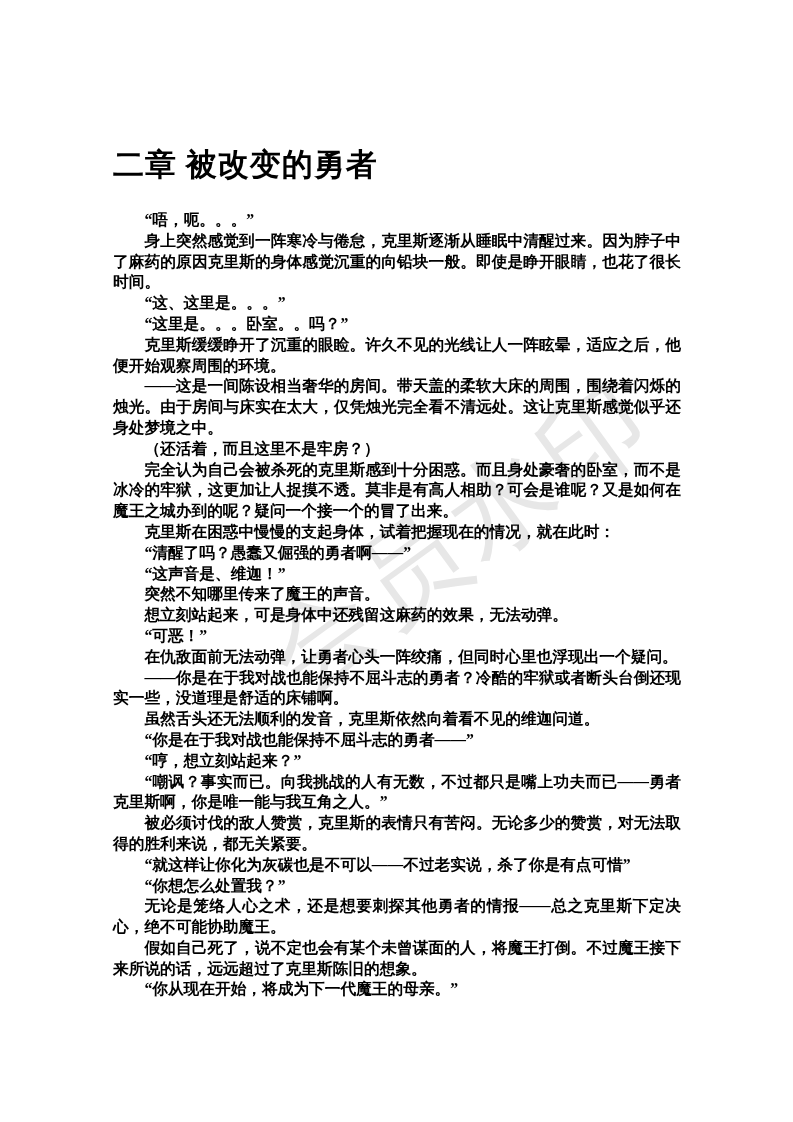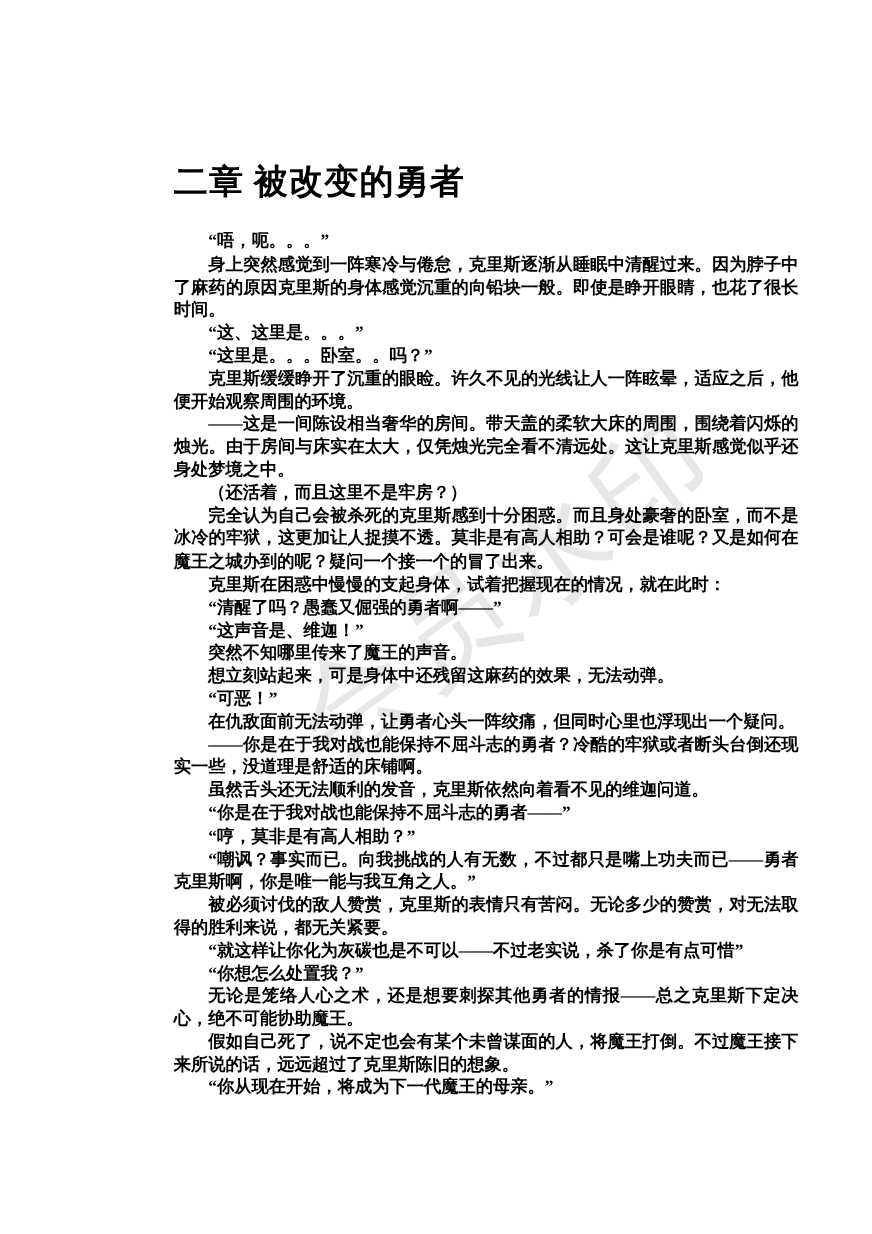--- a/index.html
+++ b/index.html
@@ -32,21 +32,20 @@
     white-space: nowrap;
     user-select: none;
     z-index: 0;
   }
   .content {
     position: absolute;
     left: 113px;
     top: 0;
     width: 568px;
     z-index: 1;
-    margin-left: 45px;
   }
   .title {
     margin: 146px 0 0 0;
     font-size: 31px;
     line-height: 38px;
     font-weight: bold;
     letter-spacing: 1px;
   }
   .paragraphs {
     margin-top: 26px;
@@ -81,21 +80,21 @@
         <p>克里斯在困惑中慢慢的支起身体，试着把握现在的情况，就在此时：</p>
         <p>“清醒了吗？愚蠢又倔强的勇者啊——”</p>
         <p>“这声音是、维迦！”</p>
         <p>突然不知哪里传来了魔王的声音。</p>
         <p>想立刻站起来，可是身体中还残留这麻药的效果，无法动弹。</p>
         <p>“可恶！”</p>
         <p>在仇敌面前无法动弹，让勇者心头一阵绞痛，但同时心里也浮现出一个疑问。</p>
         <p>——你是在于我对战也能保持不屈斗志的勇者？冷酷的牢狱或者断头台倒还现实一些，没道理是舒适的床铺啊。</p>
         <p>虽然舌头还无法顺利的发音，克里斯依然向着看不见的维迦问道。</p>
         <p>“你是在于我对战也能保持不屈斗志的勇者——”</p>
-        <p>“哼，莫非是有高人相助？”</p>
+        <p>“哼，想立刻站起来？”</p>
         <p>“嘲讽？事实而已。向我挑战的人有无数，不过都只是嘴上功夫而已——勇者克里斯啊，你是唯一能与我互角之人。”</p>
         <p>被必须讨伐的敌人赞赏，克里斯的表情只有苦闷。无论多少的赞赏，对无法取得的胜利来说，都无关紧要。</p>
         <p>“就这样让你化为灰碳也是不可以——不过老实说，杀了你是有点可惜”</p>
         <p>“你想怎么处置我？”</p>
         <p>无论是笼络人心之术，还是想要刺探其他勇者的情报——总之克里斯下定决心，绝不可能协助魔王。</p>
         <p>假如自己死了，说不定也会有某个未曾谋面的人，将魔王打倒。不过魔王接下来所说的话，远远超过了克里斯陈旧的想象。</p>
         <p>“你从现在开始，将成为下一代魔王的母亲。”</p>
       </div>
   </div>
 </div>

